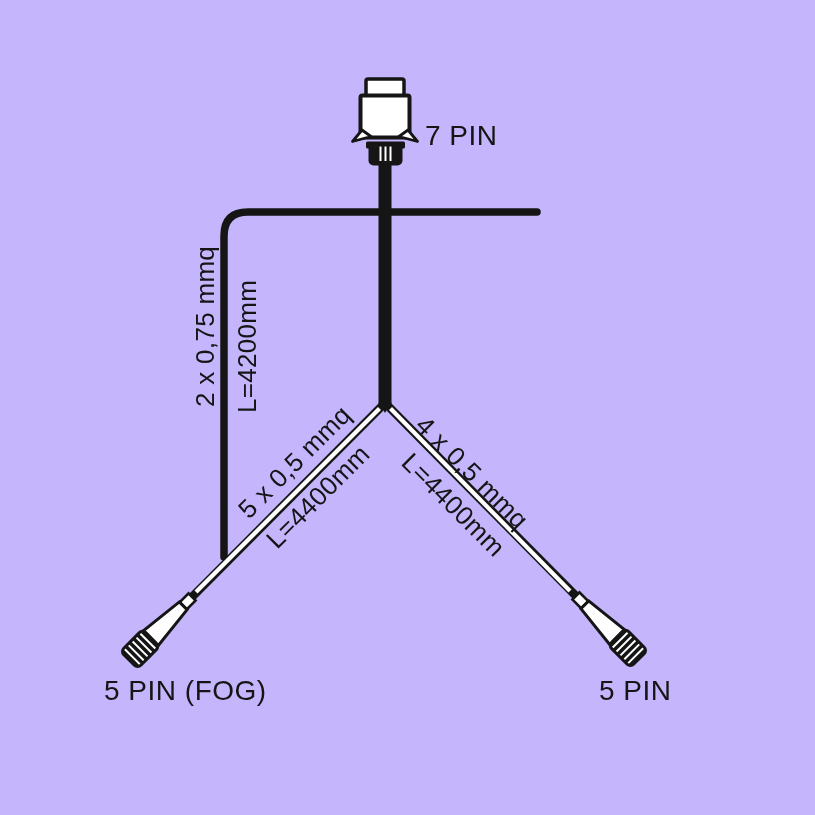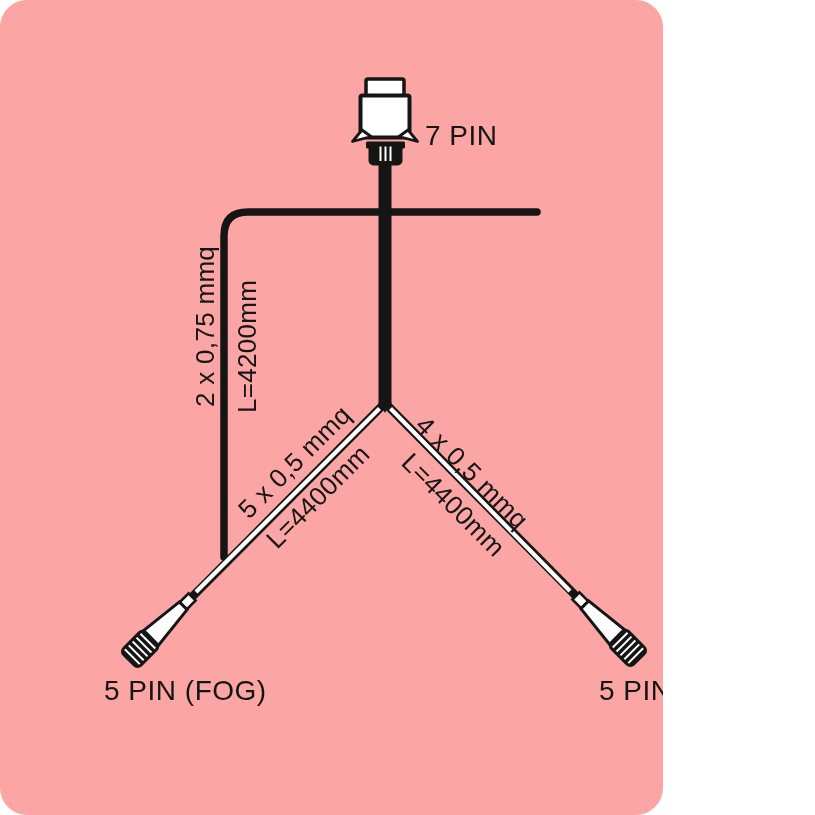--- a/index.html
+++ b/index.html
@@ -2,26 +2,25 @@
 <html><head>
 <meta charset="utf-8">
 <style>
   html, body {
     margin: 0;
     padding: 0;
     background: #ffffff;
   }
   .stage {
     position: relative;
-    width: 663px;
+    width: 815px;
     height: 815px;
-    background: #fca5a5;
+    background: #c4b5fd;
     overflow: hidden;
     font-family: "Liberation Sans", sans-serif;
-    border-radius: 27px;
   }
   svg { display: block; }
   text {
     font-family: "Liberation Sans", sans-serif;
     fill: #151515;
   }
   .pin-label  { font-size: 28px; letter-spacing: 0.5px; }
   .dim-label  { font-size: 26px; letter-spacing: 0.3px; }
 </style>
 </head>

